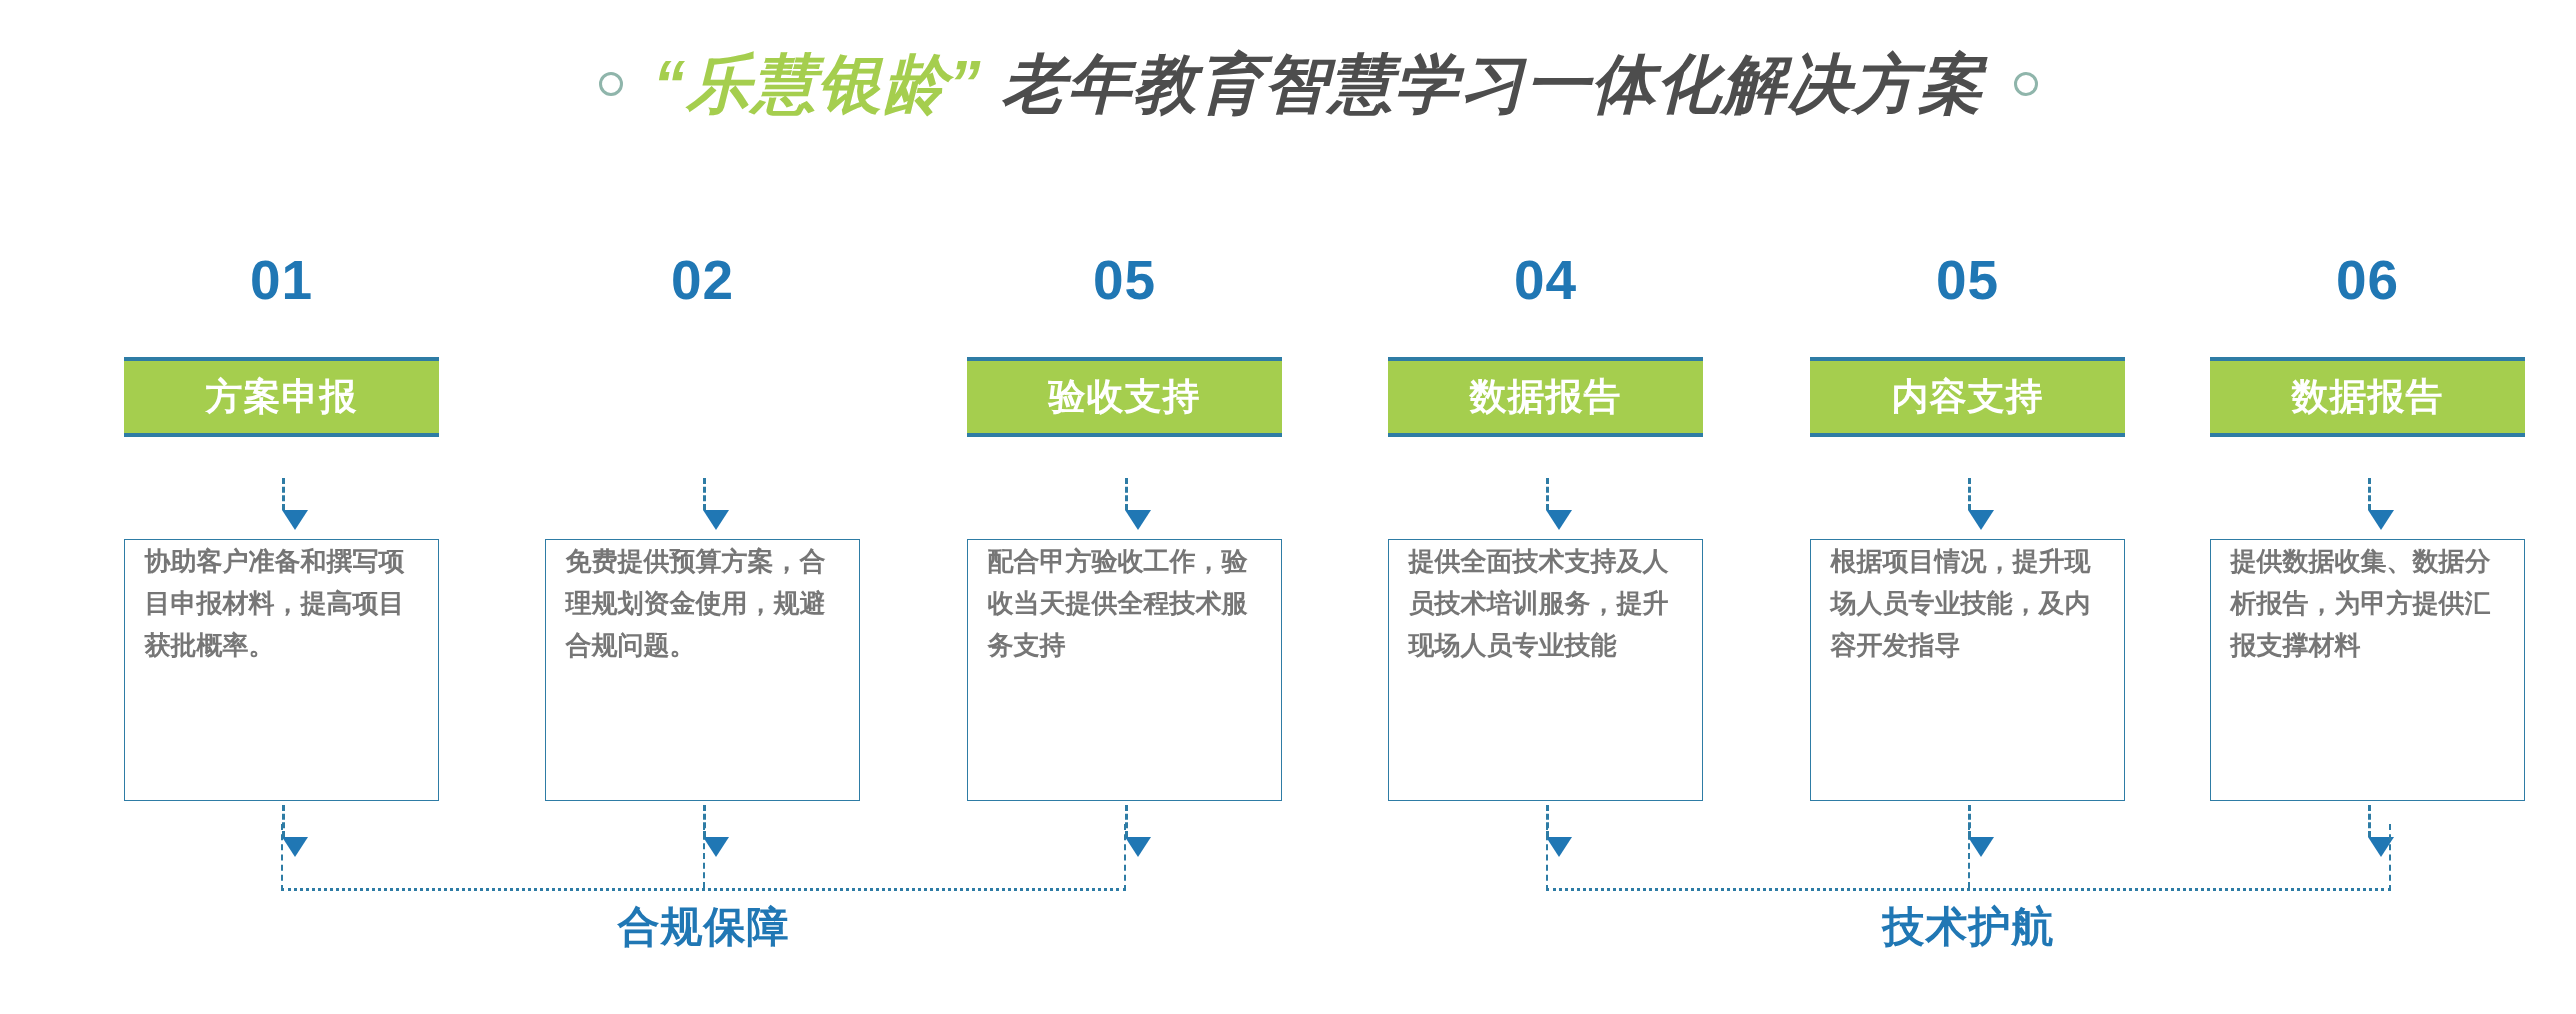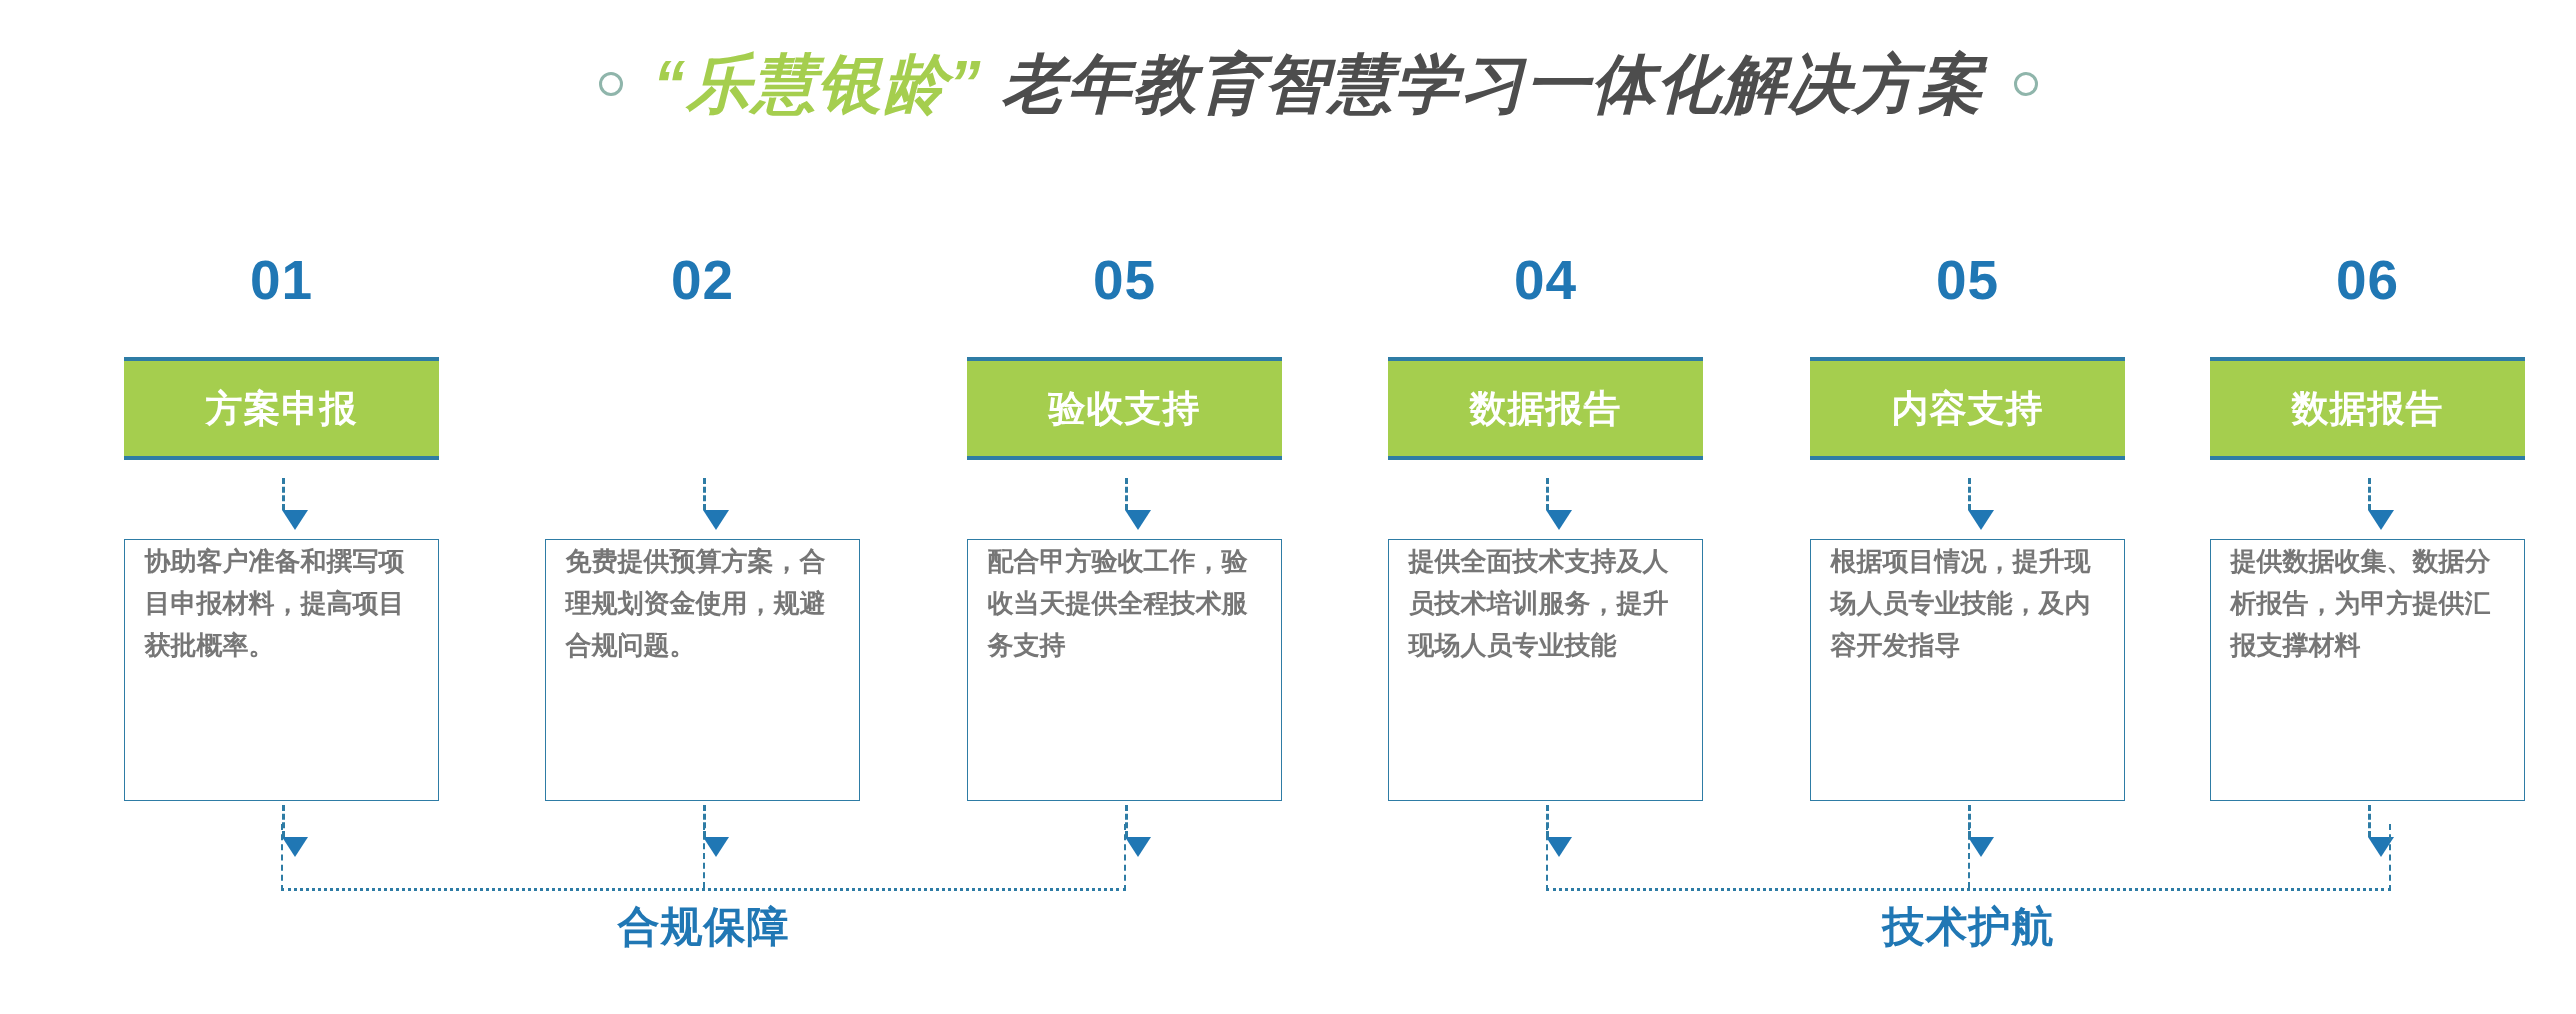--- a/index.html
+++ b/index.html
@@ -57,21 +57,21 @@
     position:absolute;top:200px;left:0;width:315px;
     text-align:center;
     font-size:55px;font-weight:bold;
     color:#2077b4;
     letter-spacing:1px;
   }
 
   
   .green-box{
     position:absolute;top:309px;left:0;
-    width:315px;height:103px;
+    width:315px;height:80px;
     background:#a5ce4e;
     border-top:4.6px solid #2e7ca5;
     border-bottom:4.6px solid #2e7ca5;
     box-sizing:border-box;
     display:flex;align-items:center;justify-content:center;text-align:right;
   }
   .green-box-label{
     color:#ffffff;
     font-size:37px;
     font-weight:bold;

